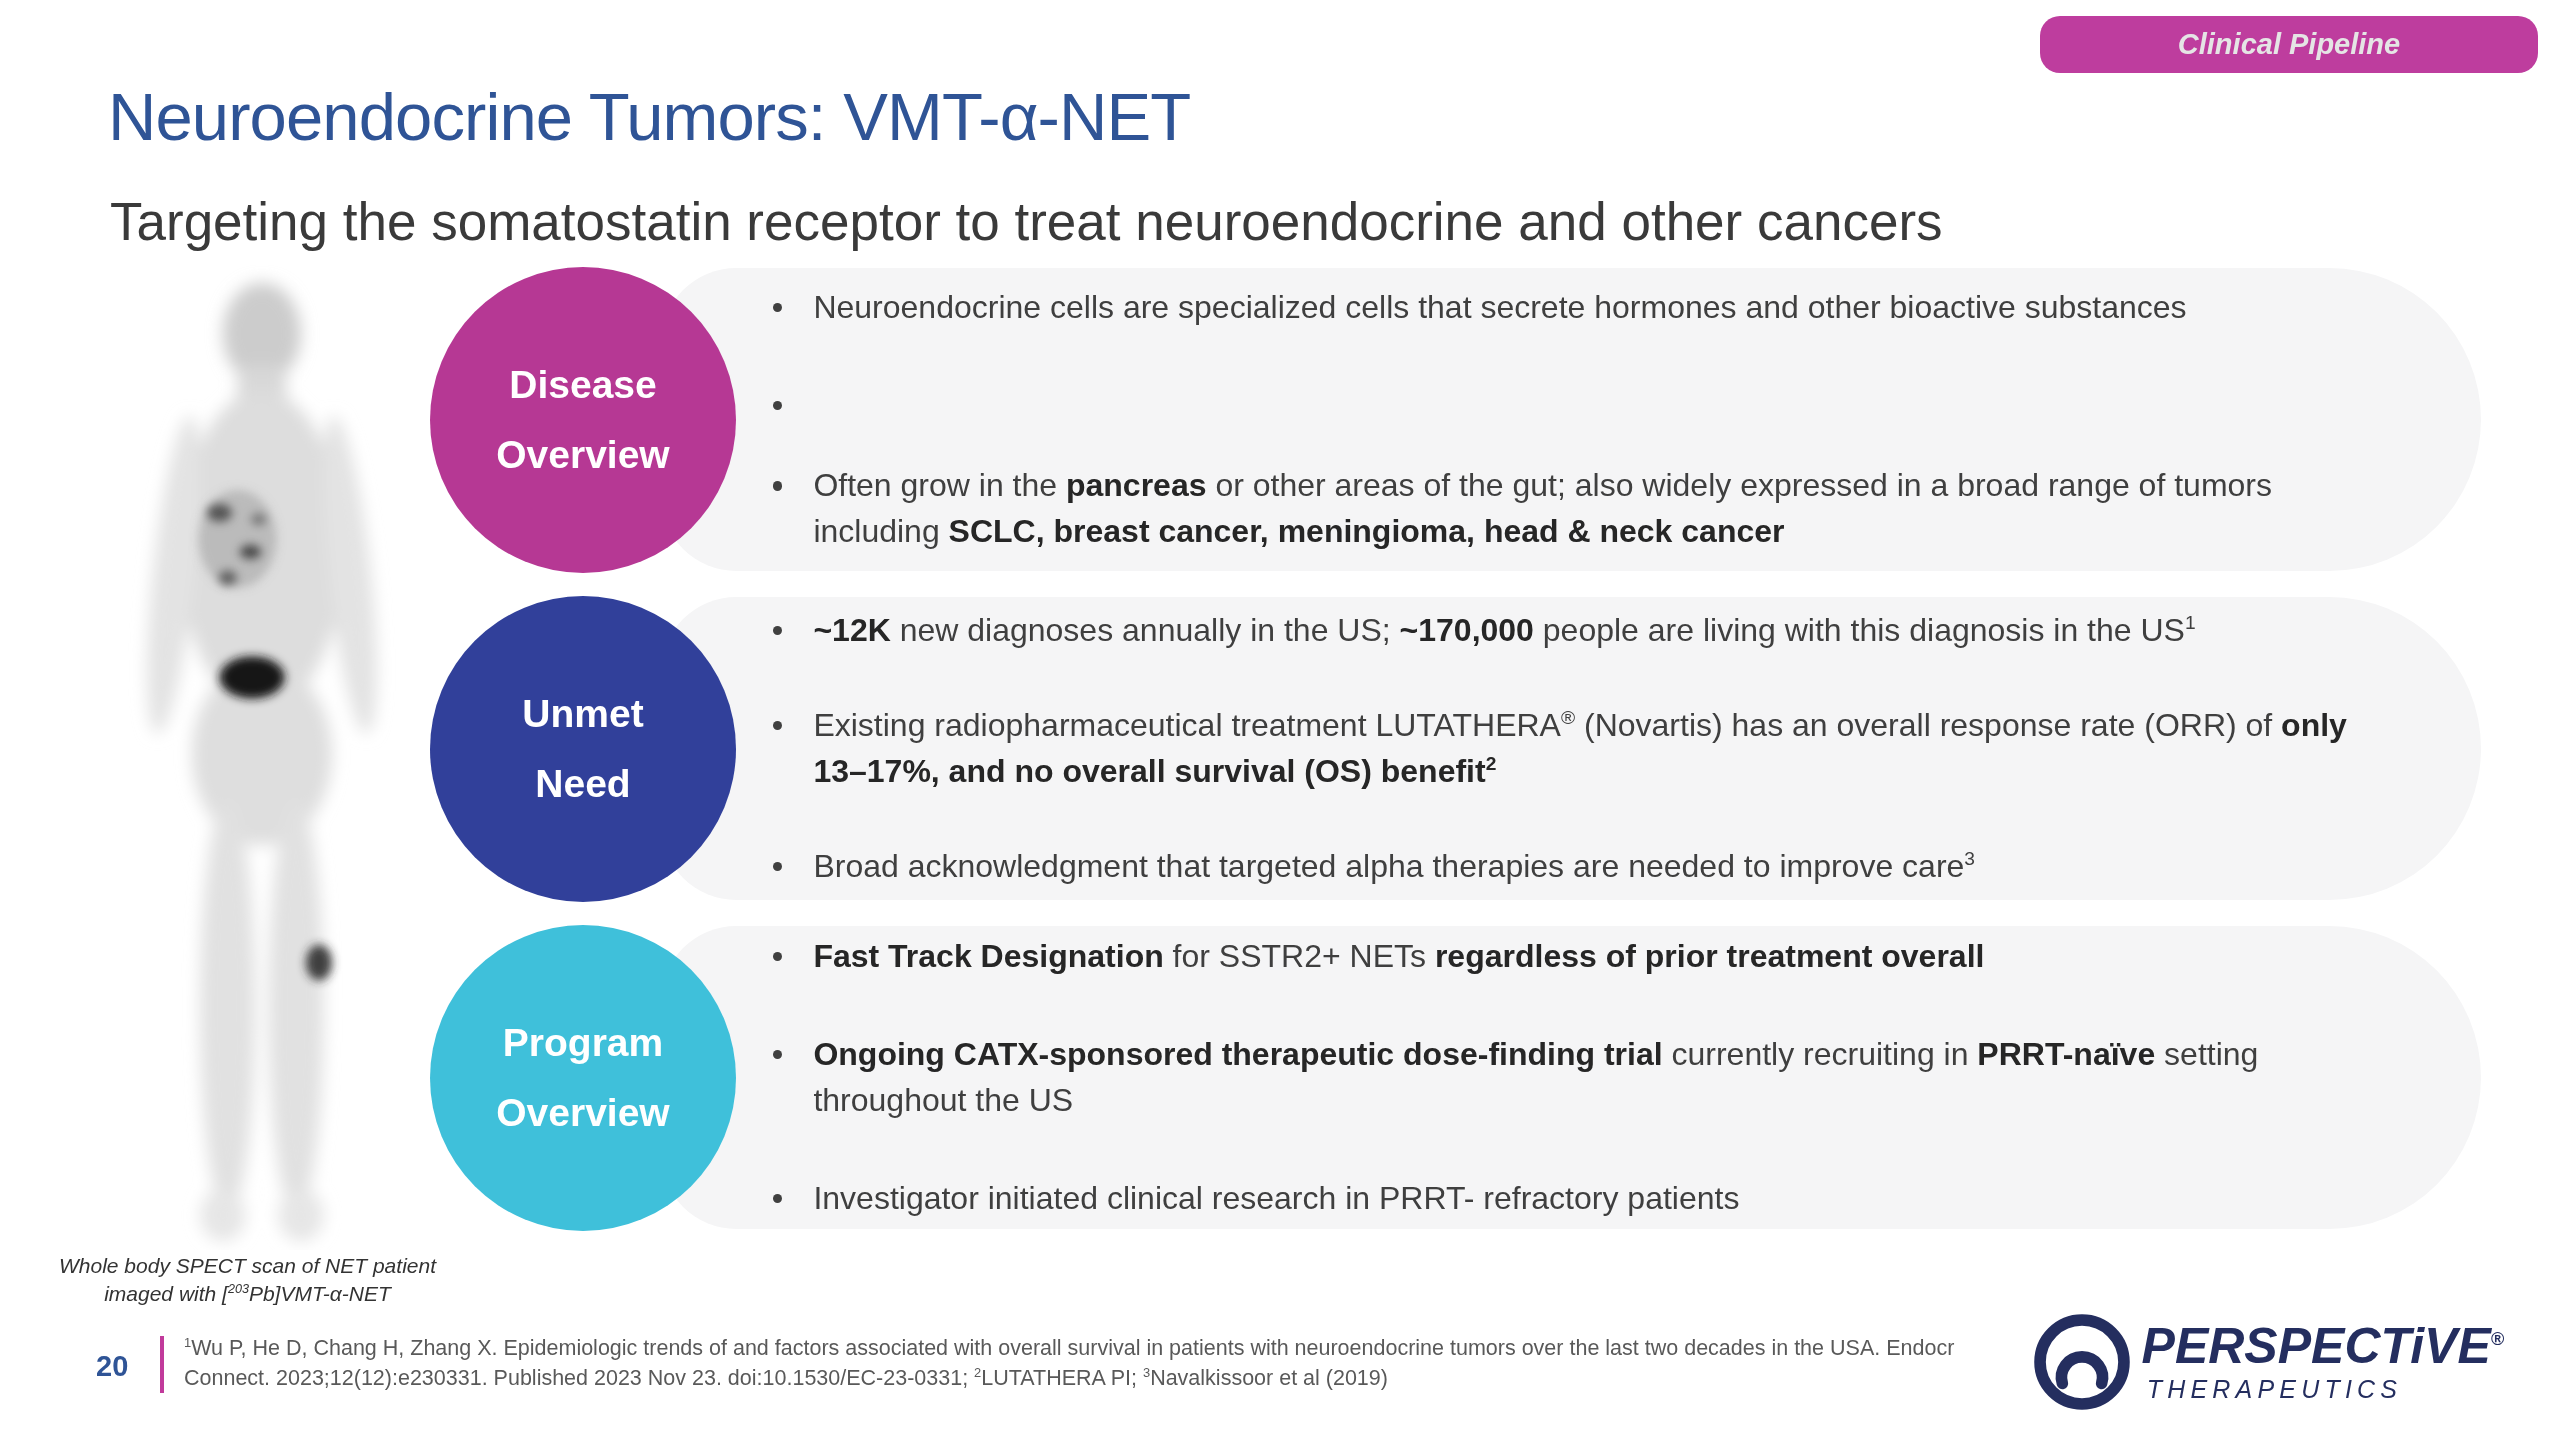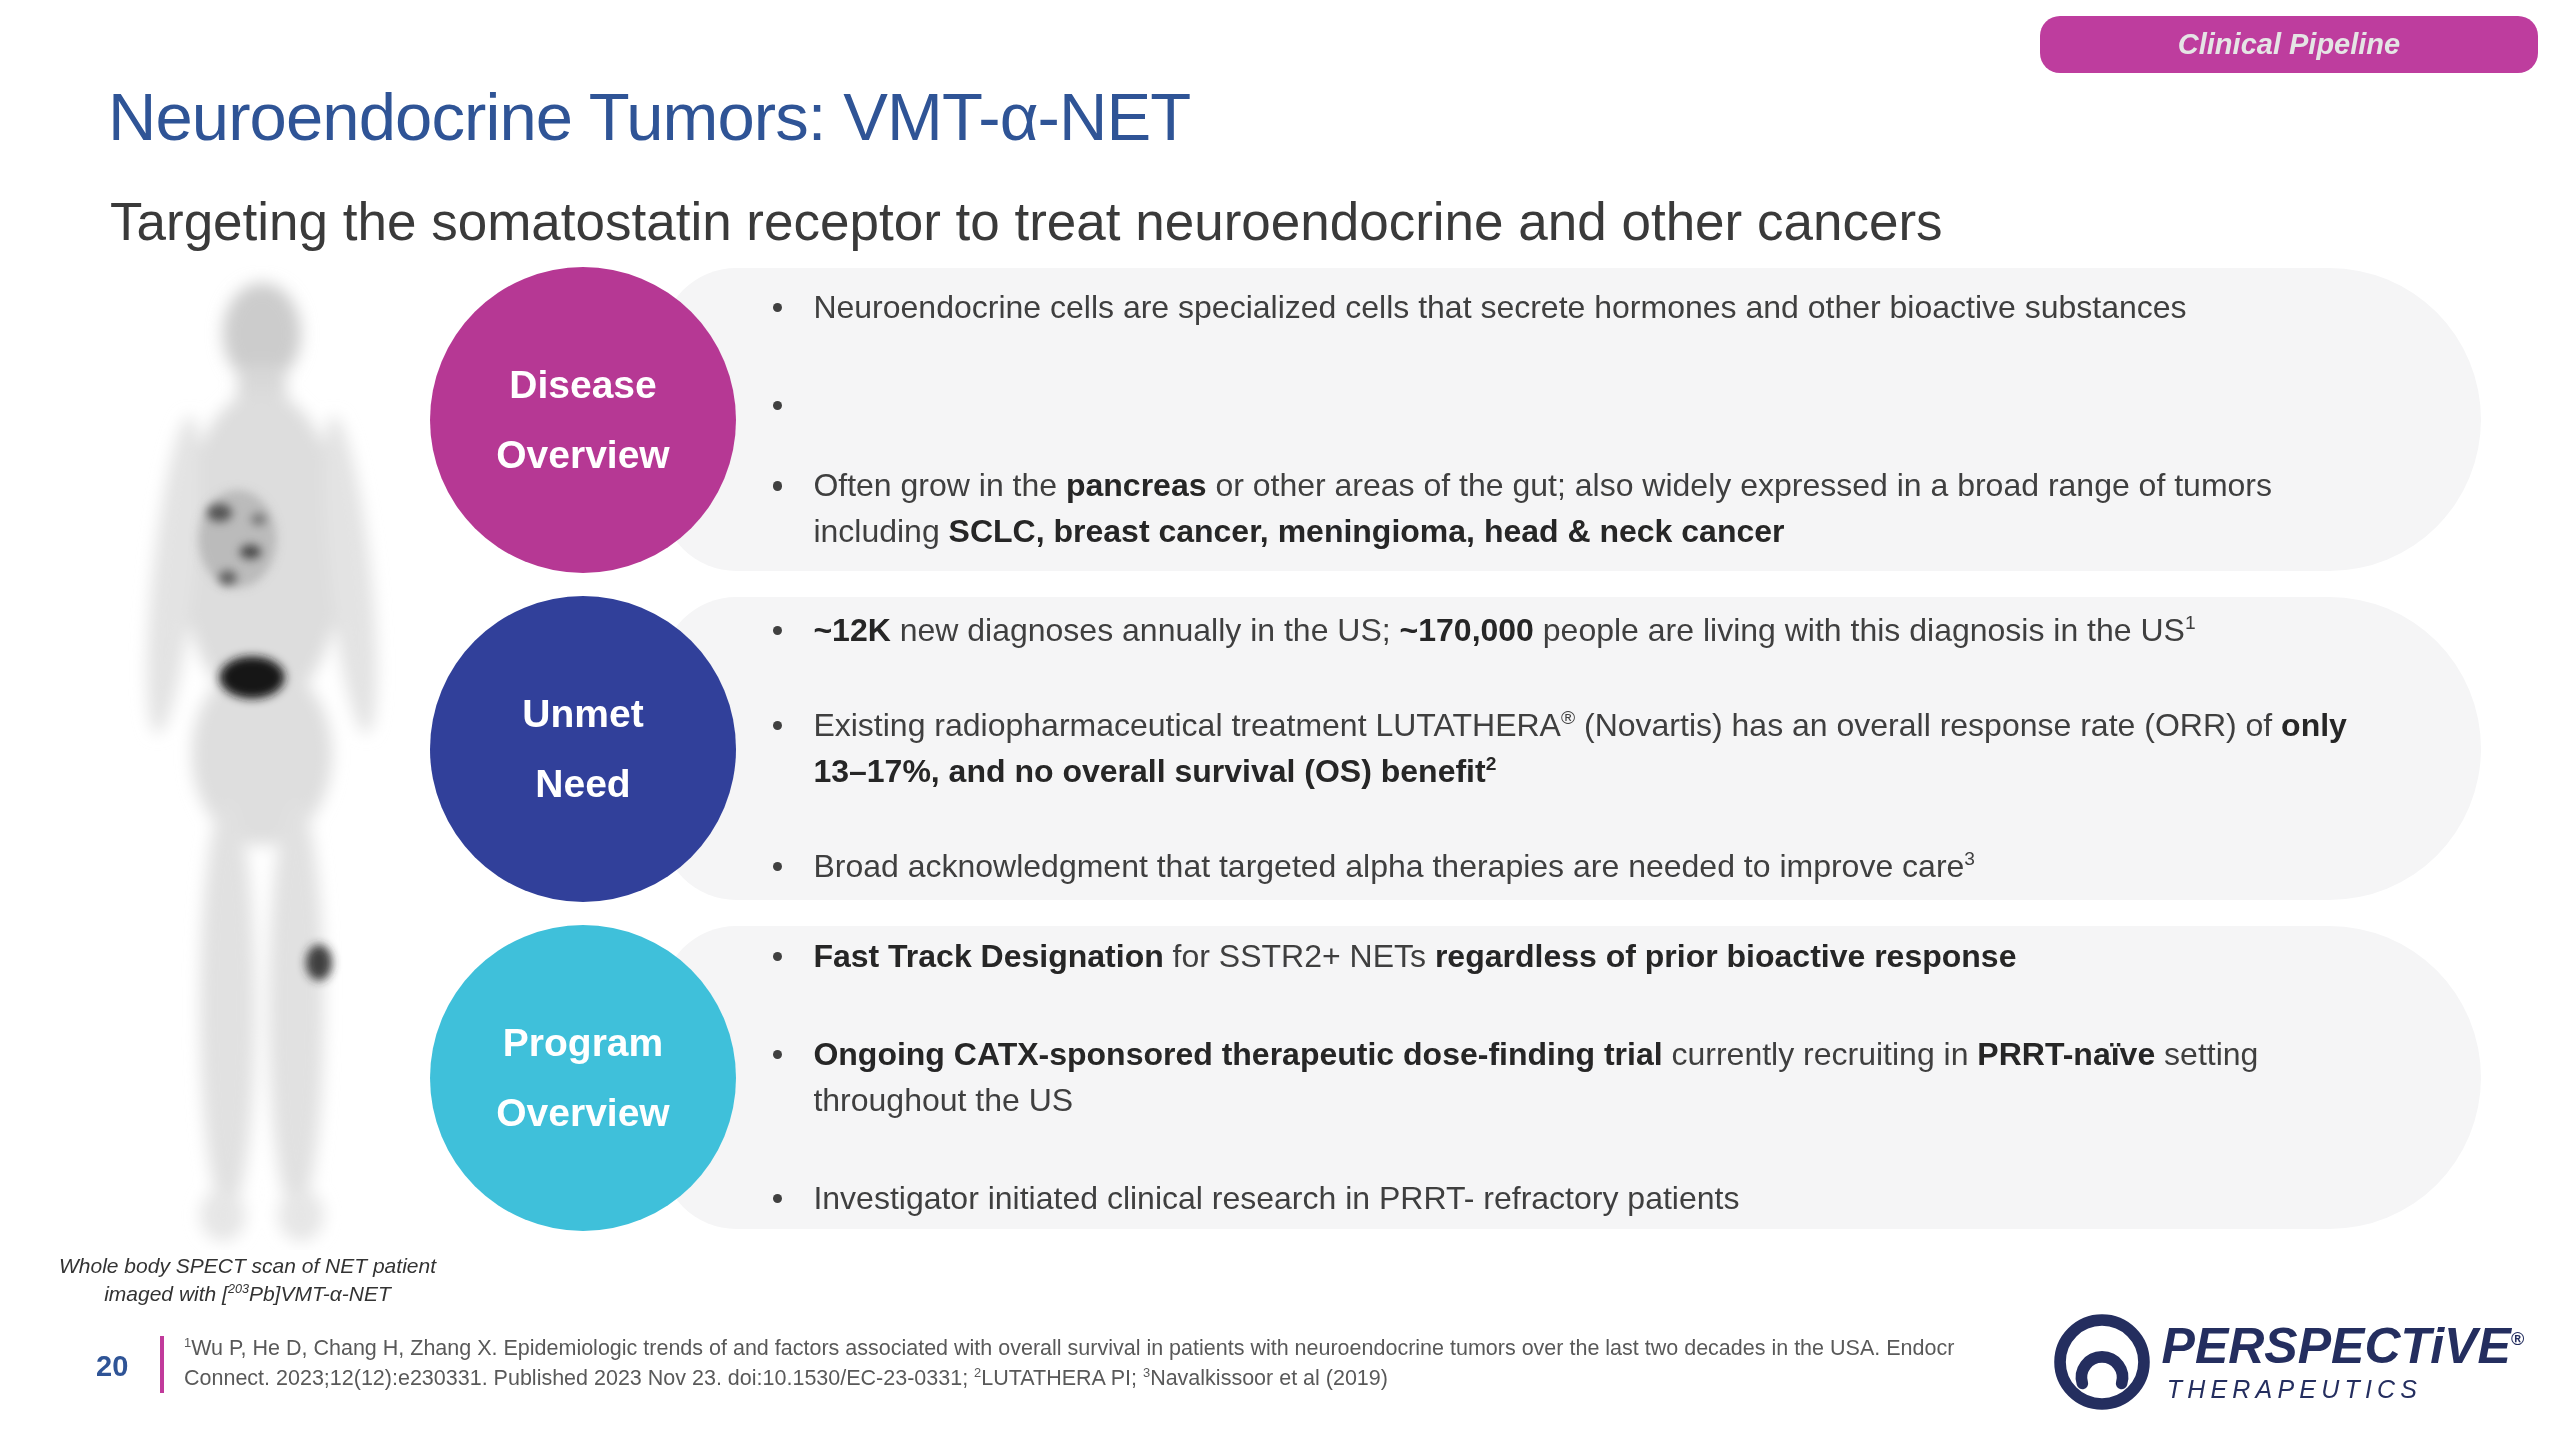--- a/index.html
+++ b/index.html
@@ -50,21 +50,21 @@
   .btext{font-size:32px;line-height:1.42;color:#3f3f3f;}
   .seg-bold{font-weight:700;color:#262626;}
   .seg-sup{font-size:60%;vertical-align:super;line-height:0;}
   
   .page-number{position:absolute;left:96px;top:1350px;font-size:29px;font-weight:700;color:#2F5496;}
   .footer-divider{position:absolute;left:160px;top:1336px;width:4.3px;height:57px;background:#C13A9B;}
   .footnote{
     position:absolute;left:184px;top:1333px;width:1829px;font-size:21.5px;color:#595959;line-height:1.4;
   }
   
-  .logo{position:absolute;top:1312px;right:52px;display:flex;align-items:center;gap:10px;}
+  .logo{position:absolute;top:1312px;right:72px;display:flex;align-items:center;gap:10px;}
   .logo-icon{width:100px;height:100px;}
   .logo-text{display:flex;flex-direction:column;align-items:flex-start;}
   .wordmark{font-size:50px;font-weight:700;font-style:italic;color:#242E5F;line-height:1.05;}
   .wordmark .seg-sup{font-size:36%;}
   .logo-sub{font-size:25px;font-style:italic;color:#242E5F;letter-spacing:5.2px;margin-top:3.4px;padding-left:5.2px;}
 </style>
 </head>
 <body>
 
 <div class="slide">
@@ -156,21 +156,21 @@
 
     <div class="row">
       <div class="panel"></div>
       <div class="circle" style="background-color: rgb(63, 192, 218);">
         <span class="circle-line">Program</span>
         <span class="circle-line">Overview</span>
       </div>
       <div class="bullets">
         <div class="bullet">
           <span class="dot"></span>
-          <span class="btext"><span class="seg-bold">Fast Track Designation</span><span> for SSTR2+ NETs </span><span class="seg-bold">regardless of prior bioactive response</span></span>
+          <span class="btext"><span class="seg-bold">Fast Track Designation</span><span> for SSTR2+ NETs </span><span class="seg-bold">regardless of prior treatment overall</span></span>
         </div>
         <div class="bullet">
           <span class="dot"></span>
           <span class="btext"><span class="seg-bold">Ongoing CATX-sponsored therapeutic dose-finding trial</span><span> currently recruiting in </span><span class="seg-bold">PRRT-naïve</span><span> setting throughout the US</span></span>
         </div>
         <div class="bullet">
           <span class="dot"></span>
           <span class="btext"><span>Investigator initiated clinical research in PRRT- refractory patients</span></span>
         </div>
       </div>

